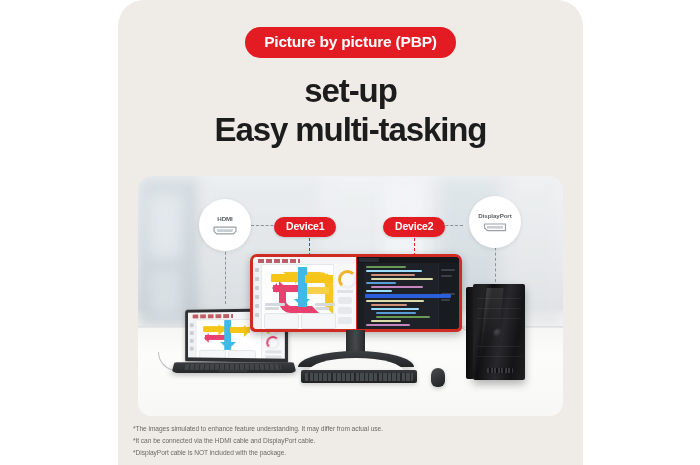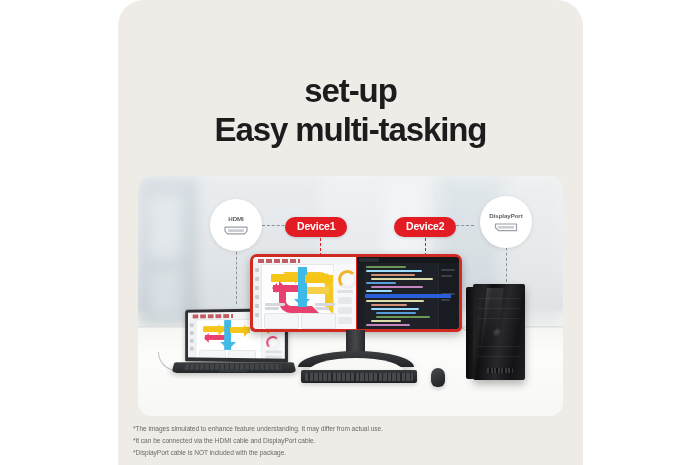--- a/index.html
+++ b/index.html
@@ -159,21 +159,21 @@
                repeating-linear-gradient(180deg,#4a4d50 0 2.2px,#25272a 2.2px 3.2px);
     opacity:.92;border-radius:1px;}
   .mouse{position:absolute;left:293px;top:192px;width:14px;height:19px;
     background:linear-gradient(150deg,#494c50,#1e2022);border-radius:7px 7px 6px 6px;
     box-shadow:0 2px 4px rgba(0,0,0,.18);}
   .mouse-split{position:absolute;left:6.5px;top:1px;width:1px;height:7px;background:#15161800;}
   .cable{position:absolute;border:1.4px solid #b9bcbf;border-top:none;border-right:none;border-radius:0 0 0 22px;}
   .cable2{position:absolute;border:1.4px solid #c6c9cc;border-bottom:none;border-left:none;border-radius:0 18px 0 0;}
 
   
-  .callout-layer{position:absolute;left:16px;top:0;width:425px;height:240px;text-decoration:underline;}
+  .callout-layer{position:absolute;left:5px;top:0;width:425px;height:240px;text-decoration:underline;}
   .port-circle{
     position:absolute;width:52px;height:52px;border-radius:50%;background:#fff;
     box-shadow:0 1px 4px rgba(0,0,0,.10);
     display:flex;flex-direction:column;align-items:center;justify-content:center;gap:3px;
   }
   .port-label{font-size:6.2px;color:#5a5f63;letter-spacing:-.1px;font-weight:bold;}
   .port-icon svg{display:block;}
   .pill{
     position:absolute;background:#e31b23;color:#fff;
     font-size:10.5px;font-weight:bold;letter-spacing:-.2px;
@@ -188,20 +188,23 @@
   .notes{position:absolute;left:15px;top:425px;width:400px;}
   .notes p{margin:0 0 3px;font-size:6.6px;color:#6d6a66;letter-spacing:-.05px;line-height:1.35;}
 </style>
 </head>
 <body>
 
 <div class="stage">
 
   <div class="card">
 
+    <div class="badge-wrap">
+      <span class="badge">Picture by picture (PBP)</span>
+    </div>
 
     <div class="headline">
       <div>set-up</div>
       <div>Easy multi-tasking</div>
     </div>
 
     <div class="photo">
 
       <div class="bg-blob b1"></div>
       <div class="bg-blob b2"></div>

